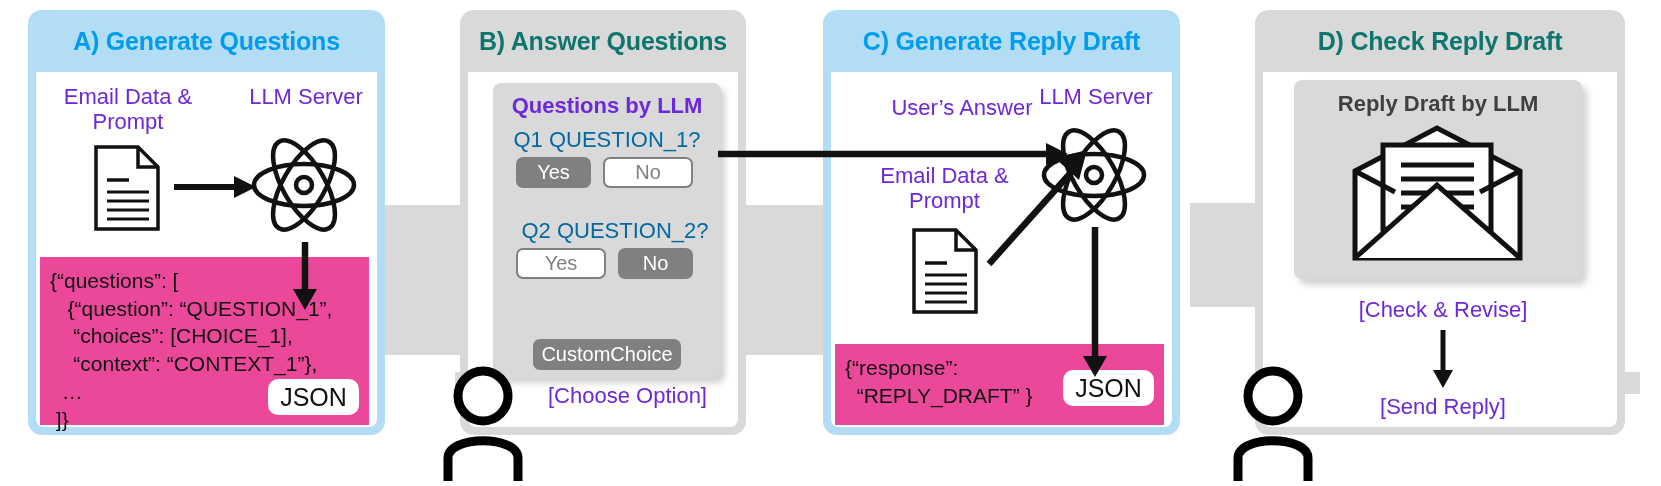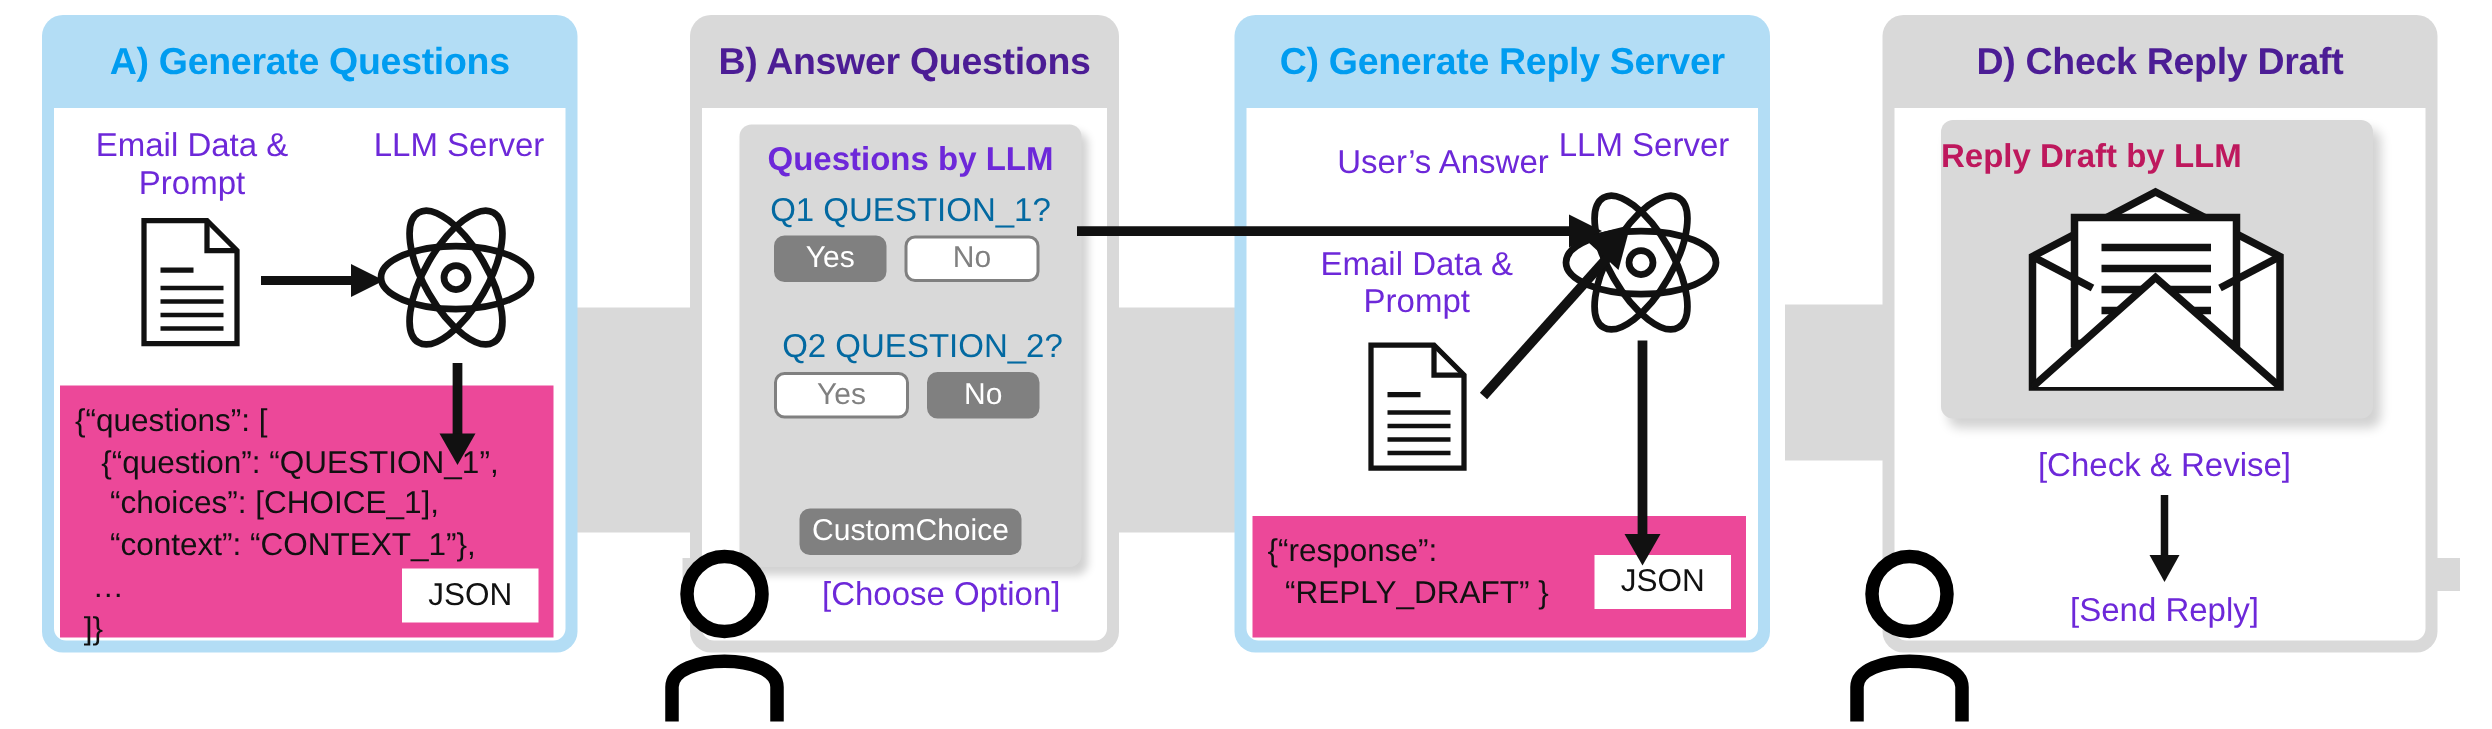--- a/index.html
+++ b/index.html
@@ -37,21 +37,21 @@
     left: 0; right: 0; top: 0;
     height: 62px;
     display: flex;
     align-items: center;
     justify-content: center;
     font-size: 25px;
     font-weight: bold;
     letter-spacing: -0.2px;
   }
   .panel.blue .panel-title { color: #009cf0; }
-  .panel.gray .panel-title { color: #4c1d95; }
+  .panel.gray .panel-title { color: #0f766e; }
 
   .panel-body {
     position: absolute;
     left: 8px; right: 8px; top: 62px; bottom: 8px;
     background: #ffffff;
     border-radius: 0 0 8px 8px;
   }
 
   
   .lbl {
@@ -72,25 +72,25 @@
   .jsontext {
     position: absolute;
     font-size: 21px;
     line-height: 1.32;
     color: #111;
     white-space: pre;
   }
   .jsonbadge {
     position: absolute;
     background: #ffffff;
-    border-radius: 0;
+    border-radius: 10px;
     display: flex;
     align-items: center;
     justify-content: center;
-    font-size: 21px;
+    font-size: 25px;
     color: #111;
   }
 
   
   .qcard {
     position: absolute;
     background: #d9d9d9;
     border-radius: 8px;
     box-shadow: 4px 5px 6px rgba(0,0,0,0.18);
     z-index: 4;
@@ -126,24 +126,24 @@
   .dcard {
     position: absolute;
     background: #d9d9d9;
     border-radius: 8px;
     box-shadow: 5px 6px 7px rgba(0,0,0,0.18);
     z-index: 4;
   }
   .dcard-title {
     position: absolute;
     left: 0; right: 0;
-    text-align: left;
+    text-align: center;
     font-size: 22px;
     font-weight: bold;
-    color: #be185d;
+    color: #404040;
   }
 
   svg { display: block; overflow: visible; }
   .svgabs { position: absolute; z-index: 5; }
   .person { position: absolute; z-index: 6; }
 </style>
 </head>
 <body>
 
 <div id="stage">
@@ -226,21 +226,21 @@
     </div>
   </div>
 
   <svg class="person" style="left:443px; top:363px;" width="80" height="123" viewBox="0 0 80 123">
     <circle cx="40" cy="33" r="25" fill="#fff" stroke="#000" stroke-width="9"></circle>
     <path d="M5 118 V95 C5 72 75 72 75 95 V118" fill="#fff" stroke="#000" stroke-width="9" stroke-linecap="butt"></path>
   </svg>
   <div class="lbl" style="left:520px; top:383px; width:215px; z-index:7;">[Choose Option]</div>
 
   <div class="panel blue" style="left:823px; top:10px; width:357px; height:425px;">
-    <div class="panel-title">C) Generate Reply Server</div>
+    <div class="panel-title">C) Generate Reply Draft</div>
     <div class="panel-body">
 
       <div class="lbl" style="left:190px; top:12px; width:150px;">LLM Server</div>
 
       <svg class="svgabs" style="left:208px; top:48px;" width="110" height="110" viewBox="0 0 110 110">
         <g fill="none" stroke="#111" stroke-width="4.5">
           <ellipse cx="55" cy="55" rx="50" ry="21"></ellipse>
           <ellipse cx="55" cy="55" rx="50" ry="21" transform="rotate(60 55 55)"></ellipse>
           <ellipse cx="55" cy="55" rx="50" ry="21" transform="rotate(120 55 55)"></ellipse>
           <circle cx="55" cy="55" r="8"></circle>

